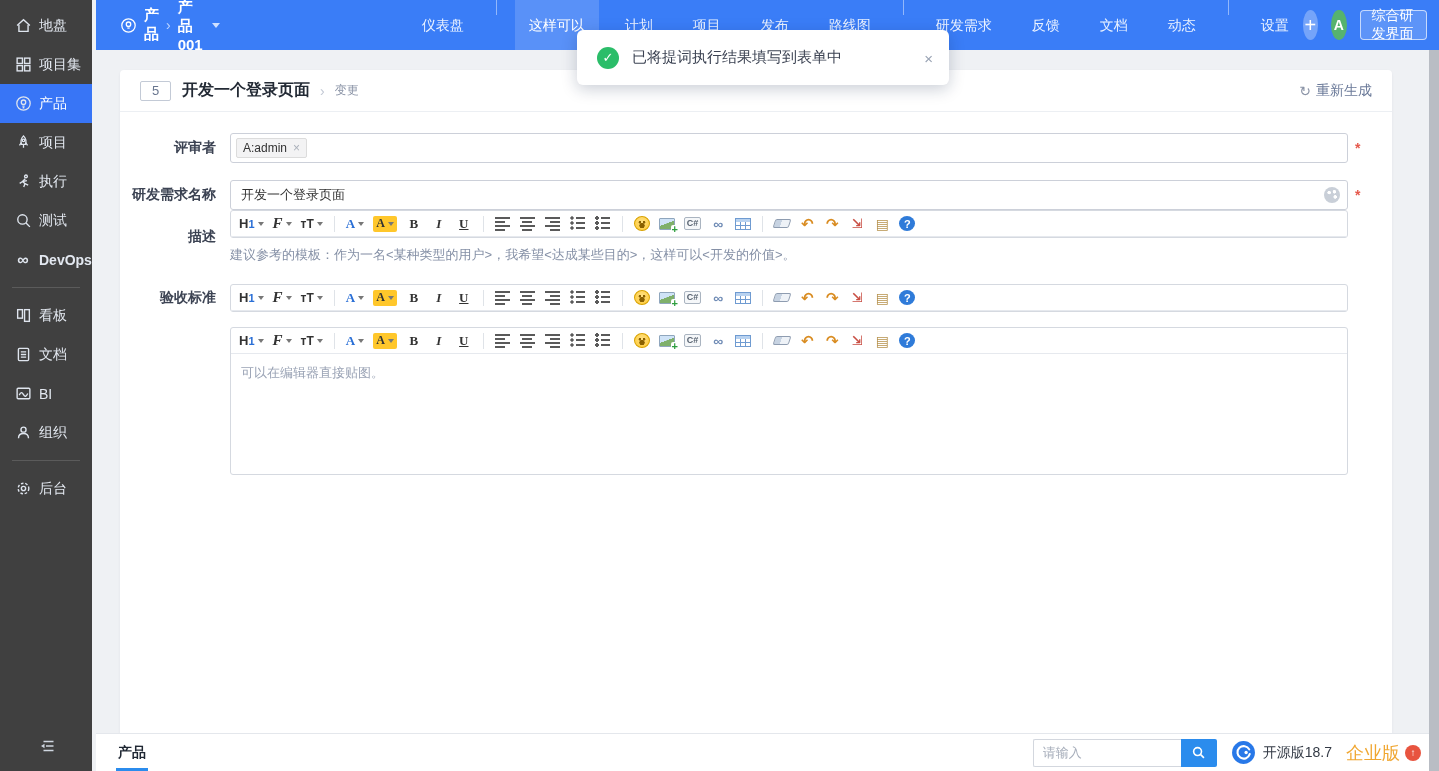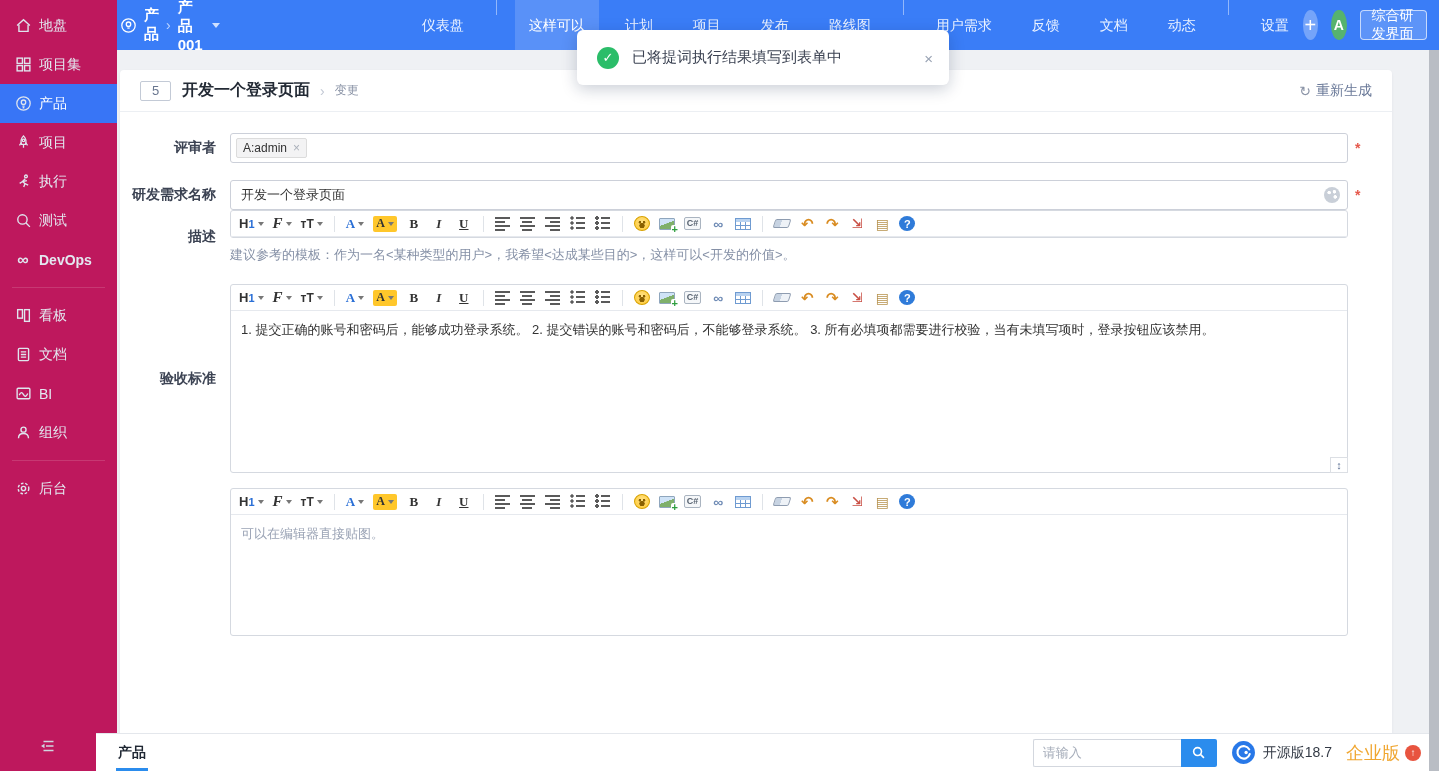--- a/index.html
+++ b/index.html
@@ -1,19 +1,19 @@
 <!DOCTYPE html>
 <html><head>
 <meta charset="utf-8">
 <style>
   * { margin:0; padding:0; box-sizing:border-box; }
   html,body { width:1439px; height:771px; overflow:hidden; font-family:"Liberation Sans","DejaVu Sans",sans-serif; background:#eff1f4; }
 
   
-  .sidebar { position:absolute; left:0; top:0; width:117px; height:771px; background:#be185d; z-index:40; display:flex; flex-direction:column; padding-top:6px; }
+  .sidebar { position:absolute; left:0; top:0; width:92px; height:771px; background:#404040; z-index:40; display:flex; flex-direction:column; padding-top:6px; }
   .side-item { height:39px; display:flex; align-items:center; padding-left:14px; gap:7px; color:#e3e8f0; font-size:14px; cursor:pointer; }
   .side-item.active { background:#3875f6; color:#fff; }
   .side-icon { width:18px; height:18px; display:inline-flex; align-items:center; justify-content:center; color:#dfe5ee; flex:none; }
   .side-icon svg { display:block; }
   .side-label { white-space:nowrap; }
   .side-divider { height:1px; background:rgba(255,255,255,.14); margin:8px 12px; }
   .side-collapse { position:absolute; bottom:8px; left:0; width:96px; height:30px; display:flex; align-items:center; justify-content:center; cursor:pointer; }
 
   
   .header { position:absolute; left:96px; top:0; right:0; height:50px; background:#3a7df7; display:flex; align-items:center; padding:0 34px 0 24px; z-index:30; color:#fff; }
@@ -272,21 +272,21 @@
   </div>
   <div class="nav-tabs">
     <span class="nav-tab">仪表盘</span>
     <span class="nav-div"></span>
     <span class="nav-tab active">这样可以</span>
     <span class="nav-tab">计划</span>
     <span class="nav-tab">项目</span>
     <span class="nav-tab">发布</span>
     <span class="nav-tab">路线图</span>
     <span class="nav-div"></span>
-    <span class="nav-tab">用户需求</span>
+    <span class="nav-tab">研发需求</span>
     <span class="nav-tab">反馈</span>
     <span class="nav-tab">文档</span>
     <span class="nav-tab">动态</span>
     <span class="nav-div"></span>
     <span class="nav-tab">设置</span>
   </div>
   <div class="hdr-right">
     <span class="hdr-plus">
         <span>+</span>
       </span>
@@ -405,24 +405,20 @@
                 <span class="tbi ic-link">∞</span>
                 <span class="tbi ic-table"></span>
                 <span class="tb-sep"></span>
                 <span class="tbi ic-eraser"></span>
                 <span class="tbi tb-undo">↶</span>
                 <span class="tbi tb-redo">↷</span>
                 <span class="tbi tb-full">⇲</span>
                 <span class="tbi tb-clip">▤</span>
                 <span class="tbi ic-help">?</span>
               </div>
-            <div class="editor-body h-acc">
-              <span>1. 提交正确的账号和密码后，能够成功登录系统。 2. 提交错误的账号和密码后，不能够登录系统。 3. 所有必填项都需要进行校验，当有未填写项时，登录按钮应该禁用。</span>
-              <span class="resize-handle">↕</span>
-            </div>
           </div>
         </div>
       </div>
 
       <div class="frow">
         <span class="flabel"></span>
         <div class="ffield">
           <div class="editor">
             <div class="editor-toolbar">
                 <span class="tbi tb-heading">H<span class="tb-sub">1</span><i class="tb-caret"></i></span>

